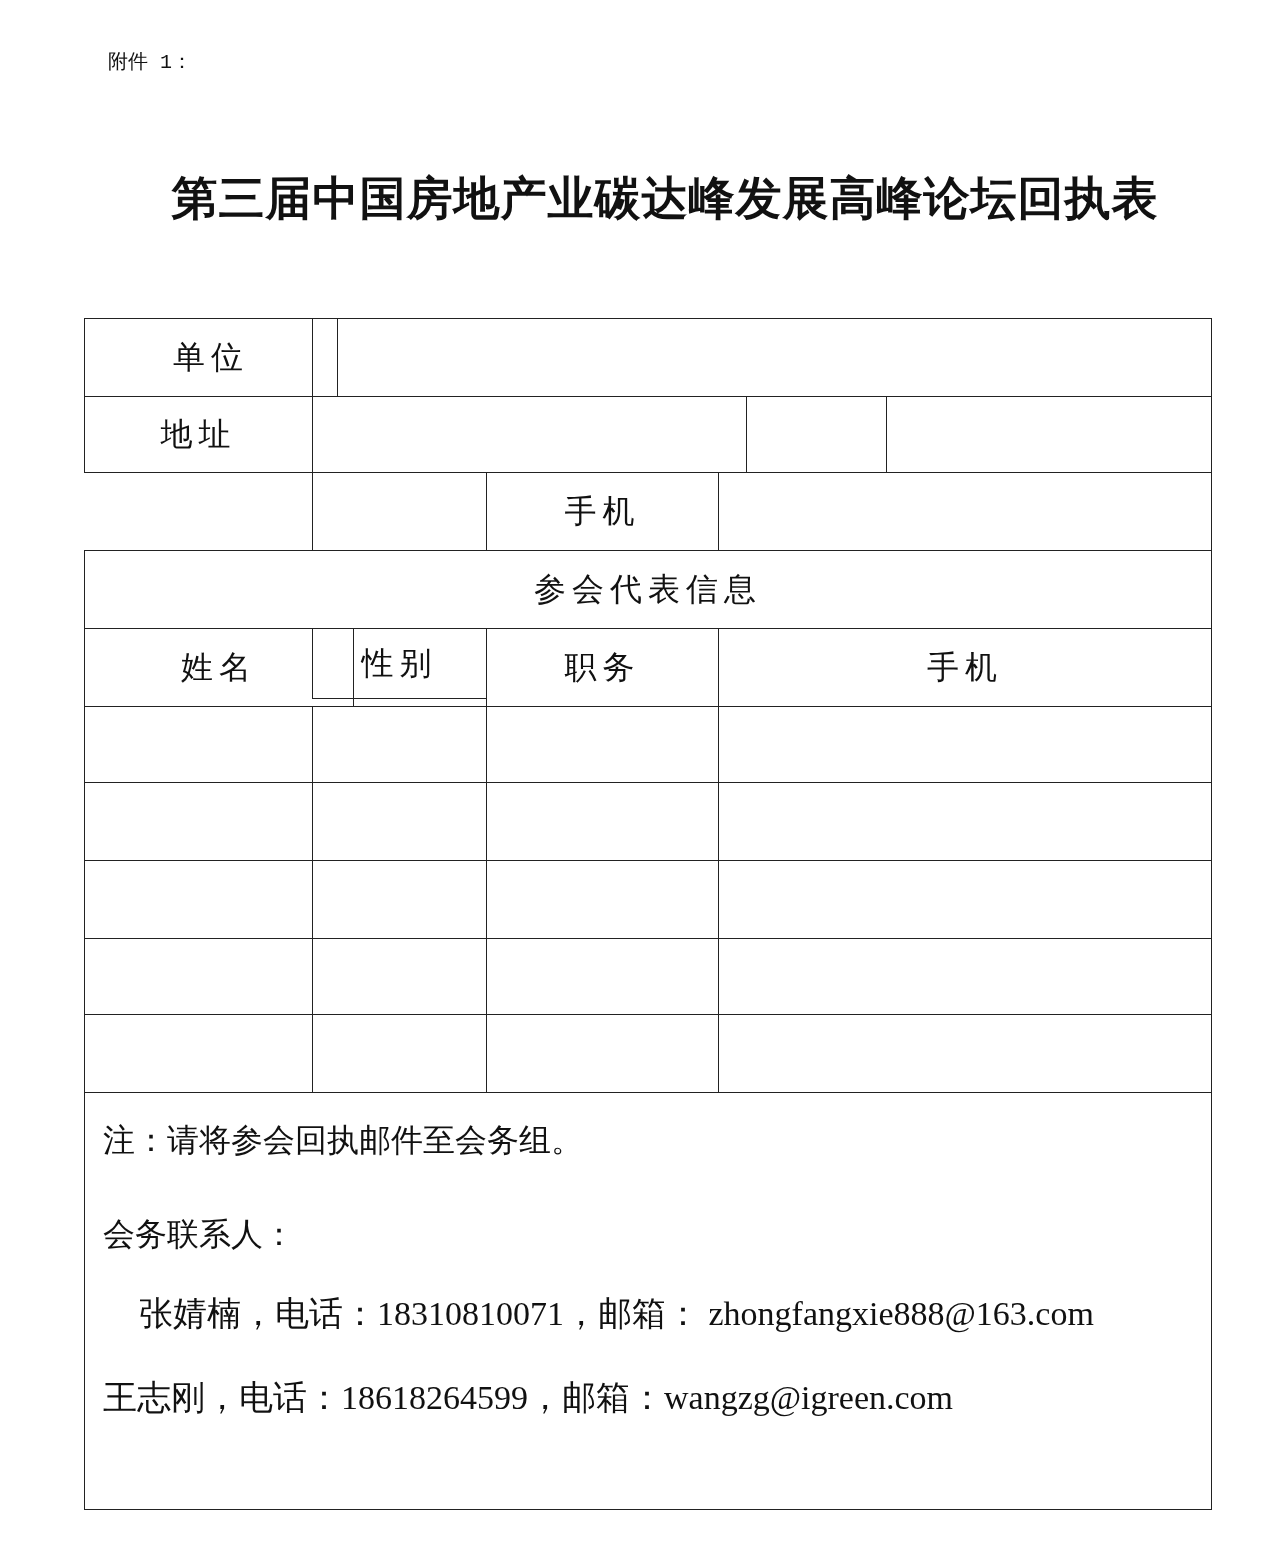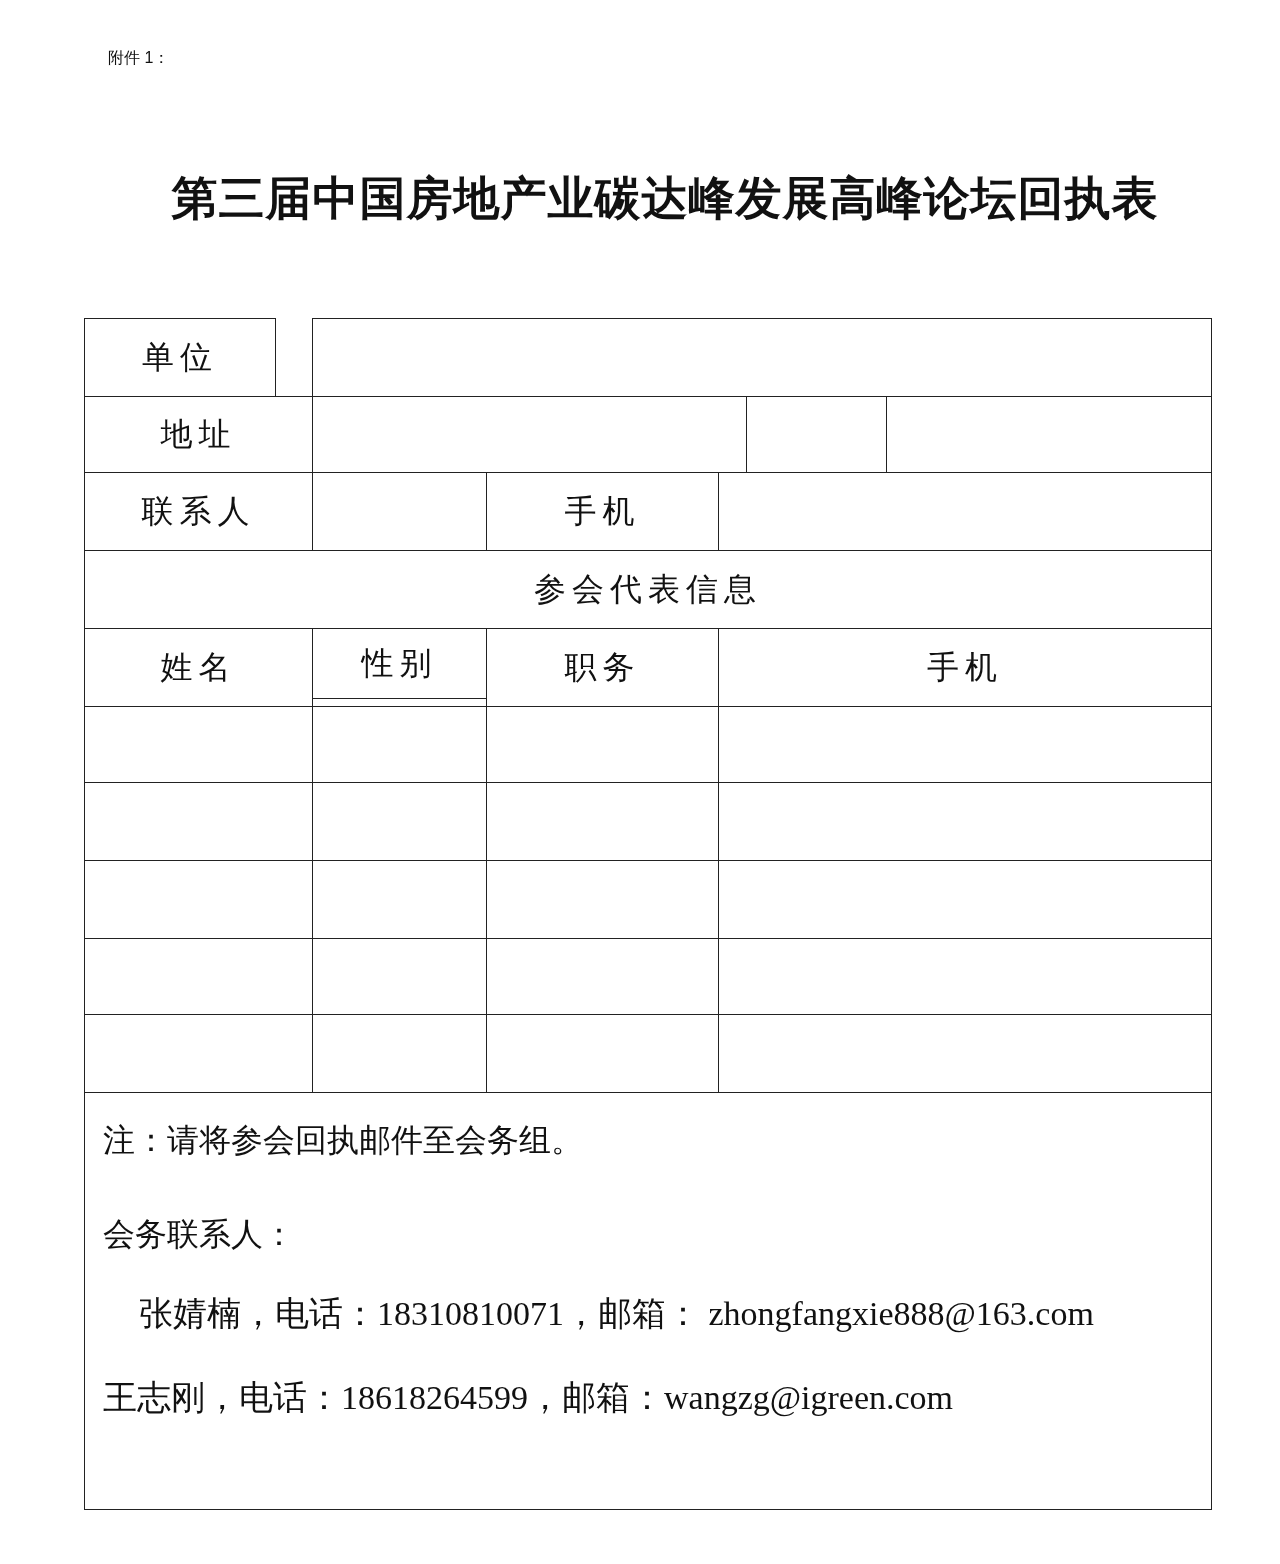--- a/index.html
+++ b/index.html
@@ -1,47 +1,46 @@
 <!DOCTYPE html>
 <html><head>
 <meta charset="utf-8">
 <style>
   html, body { margin: 0; padding: 0; background: #ffffff; }
   body { width: 1280px; height: 1564px; position: relative; overflow: hidden; color: #111; }
-  .attach { position: absolute; left: 108px; top: 48px; font-family: Liberation Sans, sans-serif; font-size: 16px; }
+  .attach { position: absolute; left: 108px; top: 48px; font-family: Liberation Mono, monospace; font-size: 20px; }
   .title { position: absolute; left: 0; width: 1330px; top: 168px; text-align: center; font-family: "DejaVu Sans", sans-serif; font-weight: bold; font-size: 46px; letter-spacing: 1px; }
   .tbl { position: absolute; left: 84px; top: 318px; width: 1128px; height: 1192px; }
   .cell { position: absolute; box-sizing: border-box; border: 1.5px solid #222; display: flex; align-items: center; justify-content: center; font-family: "DejaVu Serif", serif; font-size: 32px; letter-spacing: 6px; }
   .note { position: absolute; box-sizing: border-box; border: 1.5px solid #222; font-family: "DejaVu Serif", serif; }
   .nl { position: absolute; left: 18px; font-size: 32px; white-space: nowrap; }
   .nl.big { font-size: 34px; font-family: "Liberation Serif", serif; }
 </style>
 </head>
 <body>
 
 <div class="attach">附件 1：</div>
 <div class="title">第三届中国房地产业碳达峰发展高峰论坛回执表</div>
 
 <div class="tbl">
 
-  <div class="cell" style="left:0;top:0;width:192px;height:79px;text-align:center;">单位</div>
+  <div class="cell" style="left:0;top:0;width:254px;height:79px;text-align:center;">单位</div>
   <div class="cell" style="left:228px;top:0;width:900px;height:79px;"></div>
 
   <div class="cell" style="left:0;top:78px;width:229px;height:77px;">地址</div>
   <div class="cell" style="left:228px;top:78px;width:435px;height:77px;"></div>
   <div class="cell" style="left:802px;top:78px;width:326px;height:77px;"></div>
 
-  <div class="cell" style="left:0;top:154px;width:229px;height:79px;">联系人</div>
   <div class="cell" style="left:228px;top:154px;width:175px;height:79px;"></div>
   <div class="cell" style="left:402px;top:154px;width:233px;height:79px;">手机</div>
   <div class="cell" style="left:634px;top:154px;width:494px;height:79px;"></div>
 
   <div class="cell" style="left:0;top:232px;width:1128px;height:79px;">参会代表信息</div>
 
-  <div class="cell" style="left:0;top:310px;width:229px;height:79px;">姓名</div>
+  <div class="cell" style="left:0;top:310px;width:270px;height:79px;">姓名</div>
   <div class="cell" style="left:228px;top:310px;width:175px;height:71px;">性别</div>
   <div class="cell" style="left:402px;top:310px;width:233px;height:79px;">职务</div>
   <div class="cell" style="left:634px;top:310px;width:494px;height:79px;">手机</div>
 
   <div class="cell" style="left:0;top:388px;width:229px;height:77px;"></div>
   <div class="cell" style="left:228px;top:388px;width:175px;height:77px;"></div>
   <div class="cell" style="left:402px;top:388px;width:233px;height:77px;"></div>
   <div class="cell" style="left:634px;top:388px;width:494px;height:77px;"></div>
 
   <div class="cell" style="left:0;top:464px;width:229px;height:79px;"></div>

